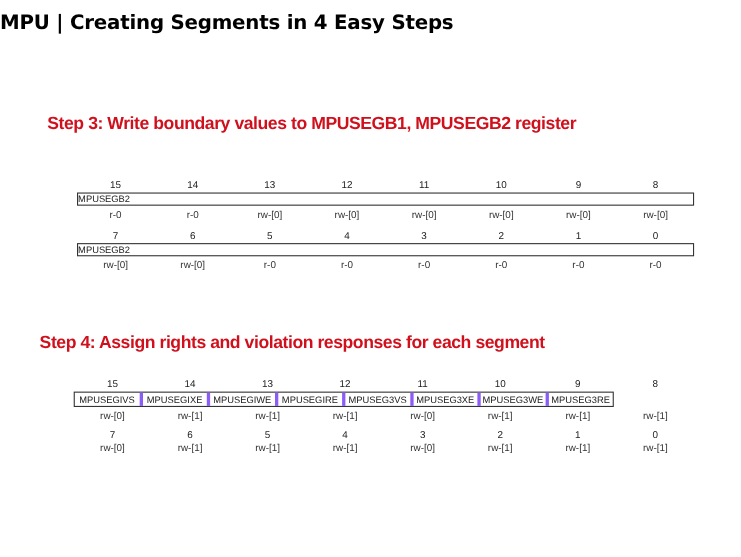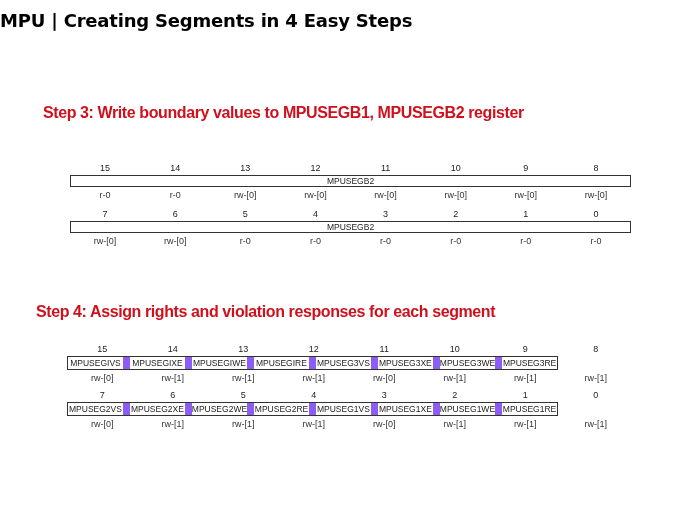--- a/index.html
+++ b/index.html
@@ -17,33 +17,33 @@
     .step4 { left: 36px; top: 303px; }
 
     .reg { position: absolute; left: 70px; width: 561px; }
     .bits, .access { display: flex; width: 561px; }
     .bits span, .access span {
       flex: 1; text-align: center; font-size: 9px; color: #222; line-height: 12px;
     }
     .access span { color: #333; }
     .regbox {
       height: 12px; border: 1px solid #333; box-sizing: border-box; width: 561px;
-      font-size: 8.5px; color: #222; text-align: center; line-height: 11px;
+      font-size: 8.5px; color: #222; text-align: left; line-height: 11px;
     }
     .r1 { top: 162px; }
     .r2 { top: 208px; }
     .r1 .regbox, .r2 .regbox { margin: 1px 0 2px 0; }
 
     .seg { position: absolute; left: 67px; width: 564px; }
     .s1 { top: 343px; }
     .s2 { top: 389px; }
     .fields { display: flex; width: 491px; border: 1px solid #333; box-sizing: border-box; height: 14px; margin: 1px 0 2px 0; }
     .fields span {
       flex: 1; text-align: center; font-size: 8.5px; color: #222; line-height: 12px;
-      border-left: 7px solid #8b5cf6;
+      border-left: 3px solid #8b5cf6;
     }
     .fields span:first-child { border-left: none; }
     .seg .bits, .seg .access { width: 564px; }
   </style>
 </head>
 <body>
 
 <div class="title">MPU | Creating Segments in 4 Easy Steps</div>
 
 <div class="step step3">Step 3: Write boundary values to MPUSEGB1, MPUSEGB2 register</div>
@@ -135,30 +135,20 @@
   <div class="bits">
     <span>7</span>
     <span>6</span>
     <span>5</span>
     <span>4</span>
     <span>3</span>
     <span>2</span>
     <span>1</span>
     <span>0</span>
   </div>
-  <div class="fields">
-    <span>MPUSEG2VS</span>
-    <span>MPUSEG2XE</span>
-    <span>MPUSEG2WE</span>
-    <span>MPUSEG2RE</span>
-    <span>MPUSEG1VS</span>
-    <span>MPUSEG1XE</span>
-    <span>MPUSEG1WE</span>
-    <span>MPUSEG1RE</span>
-  </div>
   <div class="access">
     <span>rw-[0]</span>
     <span>rw-[1]</span>
     <span>rw-[1]</span>
     <span>rw-[1]</span>
     <span>rw-[0]</span>
     <span>rw-[1]</span>
     <span>rw-[1]</span>
     <span>rw-[1]</span>
   </div>

